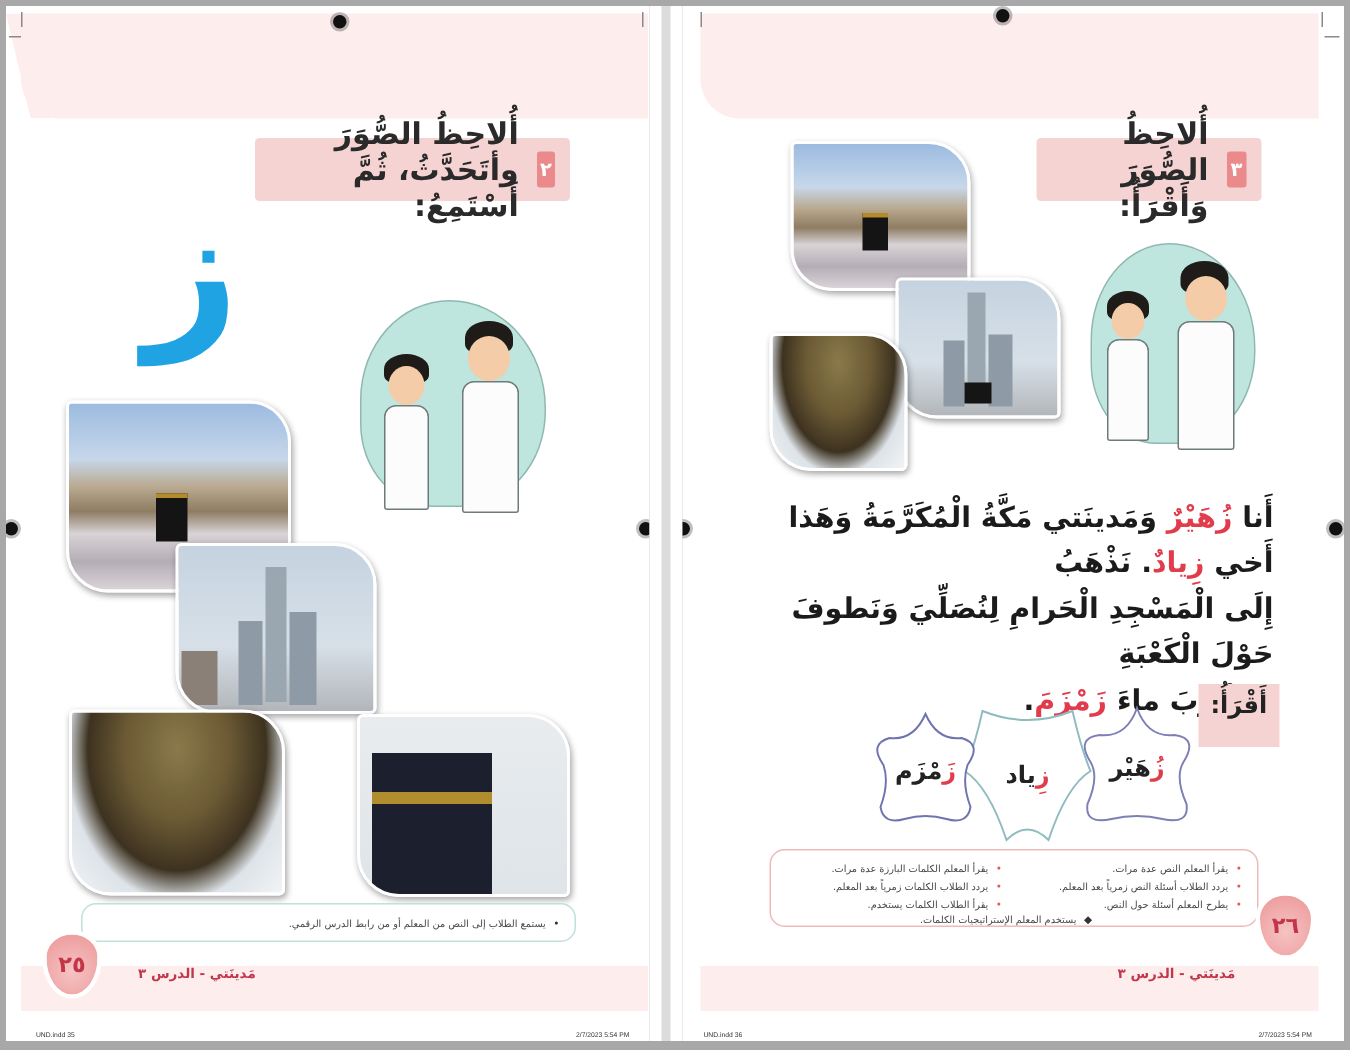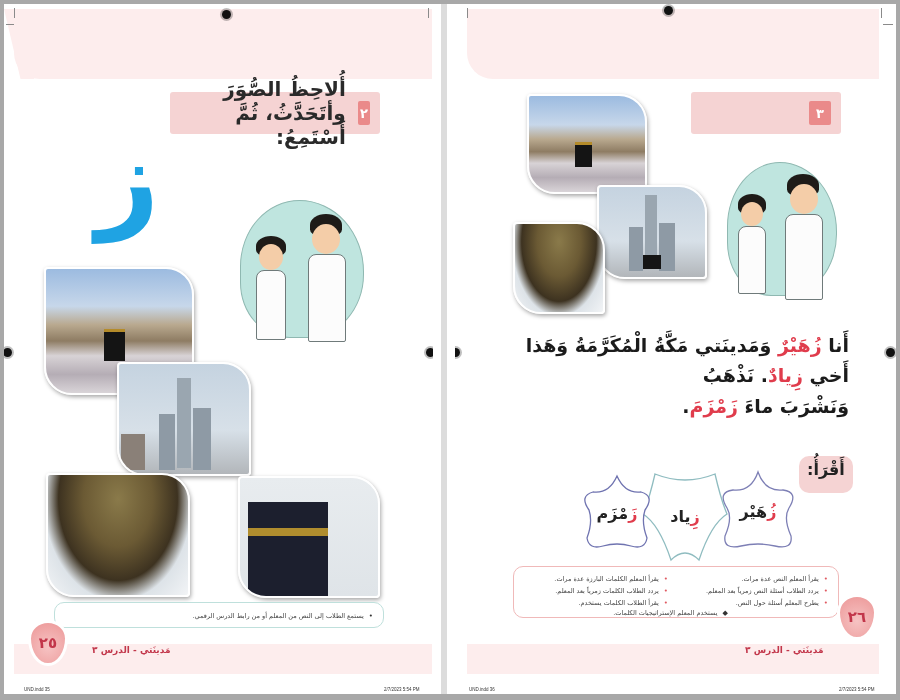--- a/index.html
+++ b/index.html
@@ -40,21 +40,21 @@
   .cartoon { position: absolute; }
   .cartoon .bubble { position: absolute; background: #bfe5df; border: 1.5px solid #8fb8b1; border-radius: 48% 52% 46% 40%; }
   .kid { position: absolute; }
   .kid .head { position: absolute; background: #f4cda8; border-radius: 50%; }
   .kid .hair { position: absolute; background: #1e1b18; border-radius: 50% 50% 30% 30%; }
   .kid .robe { position: absolute; background: #fcfcfc; border: 1.5px solid #6f7a7a; border-radius: 8px 8px 2px 2px; }
 
   .reading-text { position: absolute; direction: rtl; text-align: right; font-size: 19px; font-weight: bold; line-height: 1.6; color: #1b1b1b; }
   .hl-red { color: #e03c4c; }
 
-  .read-tag { position: absolute; height: 37px; background: #f5d3d3; border-radius: 10px; direction: rtl; font-weight: bold; font-size: 16px; padding: 4px 8px; color: #222; }
+  .read-tag { position: absolute; height: 42px; background: #f5d3d3; border-radius: 0; direction: rtl; font-weight: bold; font-size: 16px; padding: 4px 8px; color: #222; }
 
   .star-card { position: absolute; width: 80px; height: 80px; }
   .star-card svg { position: absolute; left: 0; top: 0; }
   .star-word { position: absolute; left: 0; top: 0; width: 100%; height: 100%; display: flex; align-items: center; justify-content: center; direction: rtl; font-weight: bold; font-size: 16px; color: #222; }
   .star-word .r { color: #e03c4c; }
 
   .teacher-box { position: absolute; border: 1.5px solid #f0b9b9; border-radius: 10px; background: #fff; direction: rtl; font-size: 6.5px; color: #444; padding: 6px 10px; }
   .teacher-box.teal { border-color: #bfe0dc; }
   .tb-col { position: absolute; top: 6px; }
   .tb-item { display: flex; flex-direction: row; gap: 5px; align-items: center; height: 12px; white-space: nowrap; }
@@ -141,20 +141,21 @@
   <div class="top-band"></div>
 
   <div class="crop-mark" style="left:12px;top:4px;width:1px;height:10px;"></div>
   <div class="crop-mark" style="left:426px;top:4px;width:1px;height:10px;"></div>
   <div class="crop-mark" style="left:428px;top:20px;width:10px;height:1px;"></div>
   <div class="reg-dot" style="left:-4px;top:344px;"></div>
   <div class="reg-dot" style="left:431px;top:344px;"></div>
 
   <div class="instr-banner" style="left:236px;top:88px;width:150px;">
     <div class="instr-num">٣</div>
+    <div class="instr-text">أُلاحِظُ الصُّوَرَ وَأَقْرَأُ:</div>
   </div>
 
   <div class="photo ph-haram" style="left:72px;top:90px;width:120px;height:100px;">
     <div class="kaaba"></div>
   </div>
   <div class="photo ph-tower" style="left:142px;top:181px;width:110px;height:94px;">
     <div class="tw" style="left:46px;top:8px;width:12px;height:74px;background:#9aa6b0;"></div>
     <div class="tw" style="left:30px;top:40px;width:14px;height:44px;"></div>
     <div class="tw" style="left:60px;top:36px;width:16px;height:48px;"></div>
     <div class="tw" style="left:44px;top:68px;width:18px;height:14px;background:#151515;"></div>
@@ -170,20 +171,21 @@
     </div>
     <div class="kid" style="left:50px;top:12px;width:54px;height:128px;">
       <div class="hair" style="left:10px;top:0;width:32px;height:22px;"></div>
       <div class="head" style="left:13px;top:10px;width:28px;height:30px;"></div>
       <div class="robe" style="left:8px;top:40px;width:38px;height:86px;"></div>
     </div>
   </div>
 
   <div class="reading-text" style="left:44px;top:326px;width:350px;">
     <div><span>أَنا </span><span class="hl-red">زُهَيْرٌ</span><span> وَمَدينَتي مَكَّةُ الْمُكَرَّمَةُ وَهَذا أَخي </span><span class="hl-red">زِيادٌ</span><span>. نَذْهَبُ</span></div>
+    <div>إِلَى الْمَسْجِدِ الْحَرامِ لِنُصَلِّيَ وَنَطوفَ حَوْلَ الْكَعْبَةِ</div>
     <div><span>وَنَشْرَبَ ماءَ </span><span class="hl-red">زَمْزَمَ</span><span>.</span></div>
   </div>
 
   <div class="read-tag" style="left:344px;top:452px;">أَقْرَأُ:</div>
 
   <div class="star-card" style="left:258px;top:462px;width:90px;height:90px;">
     <svg width="90" height="90" viewBox="0 0 90 90">
         <path d="M45 6 Q52 26 70 24 Q86 26 76 42 Q70 52 78 70 Q80 84 62 80 Q45 76 28 80 Q10 84 12 70 Q20 52 14 42 Q4 26 20 24 Q38 26 45 6Z" fill="#fff" stroke="#7d7fb5" stroke-width="1.3"></path>
       </svg>
     <div class="star-word">

